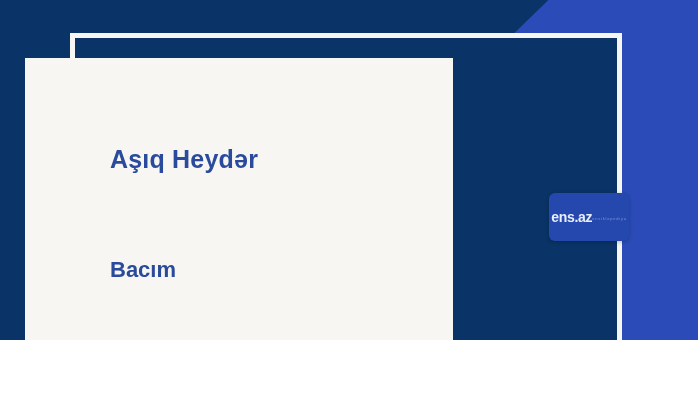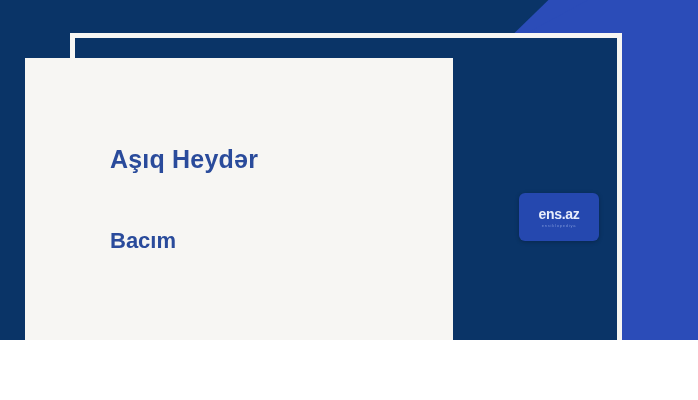--- a/index.html
+++ b/index.html
@@ -101,35 +101,34 @@
     font-weight: normal;
     line-height: 1.1;
     margin: 0;
     white-space: nowrap;
   }
   .worktitle {
     color: #2a4b9b;
     font-size: 22px;
     font-weight: bold;
     line-height: 1.1;
-    margin: 55px 0 0 0;
+    margin: 84px 0 0 0;
     white-space: nowrap;
   }
 
   
   .badge {
     position: absolute;
-    left: 519px;
+    left: 549px;
     top: 193px;
     width: 80px;
     height: 48px;
     background: #2548af;
     border-radius: 6px;
     display: flex;
-    flex-direction: column;
     align-items: center;
     justify-content: center;
     box-shadow: 0 1px 4px rgba(0,0,0,0.25);
   }
   .badge-word {
     color: #e9eefb;
     font-size: 14px;
     font-weight: bold;
     letter-spacing: -0.3px;
     line-height: 1;

